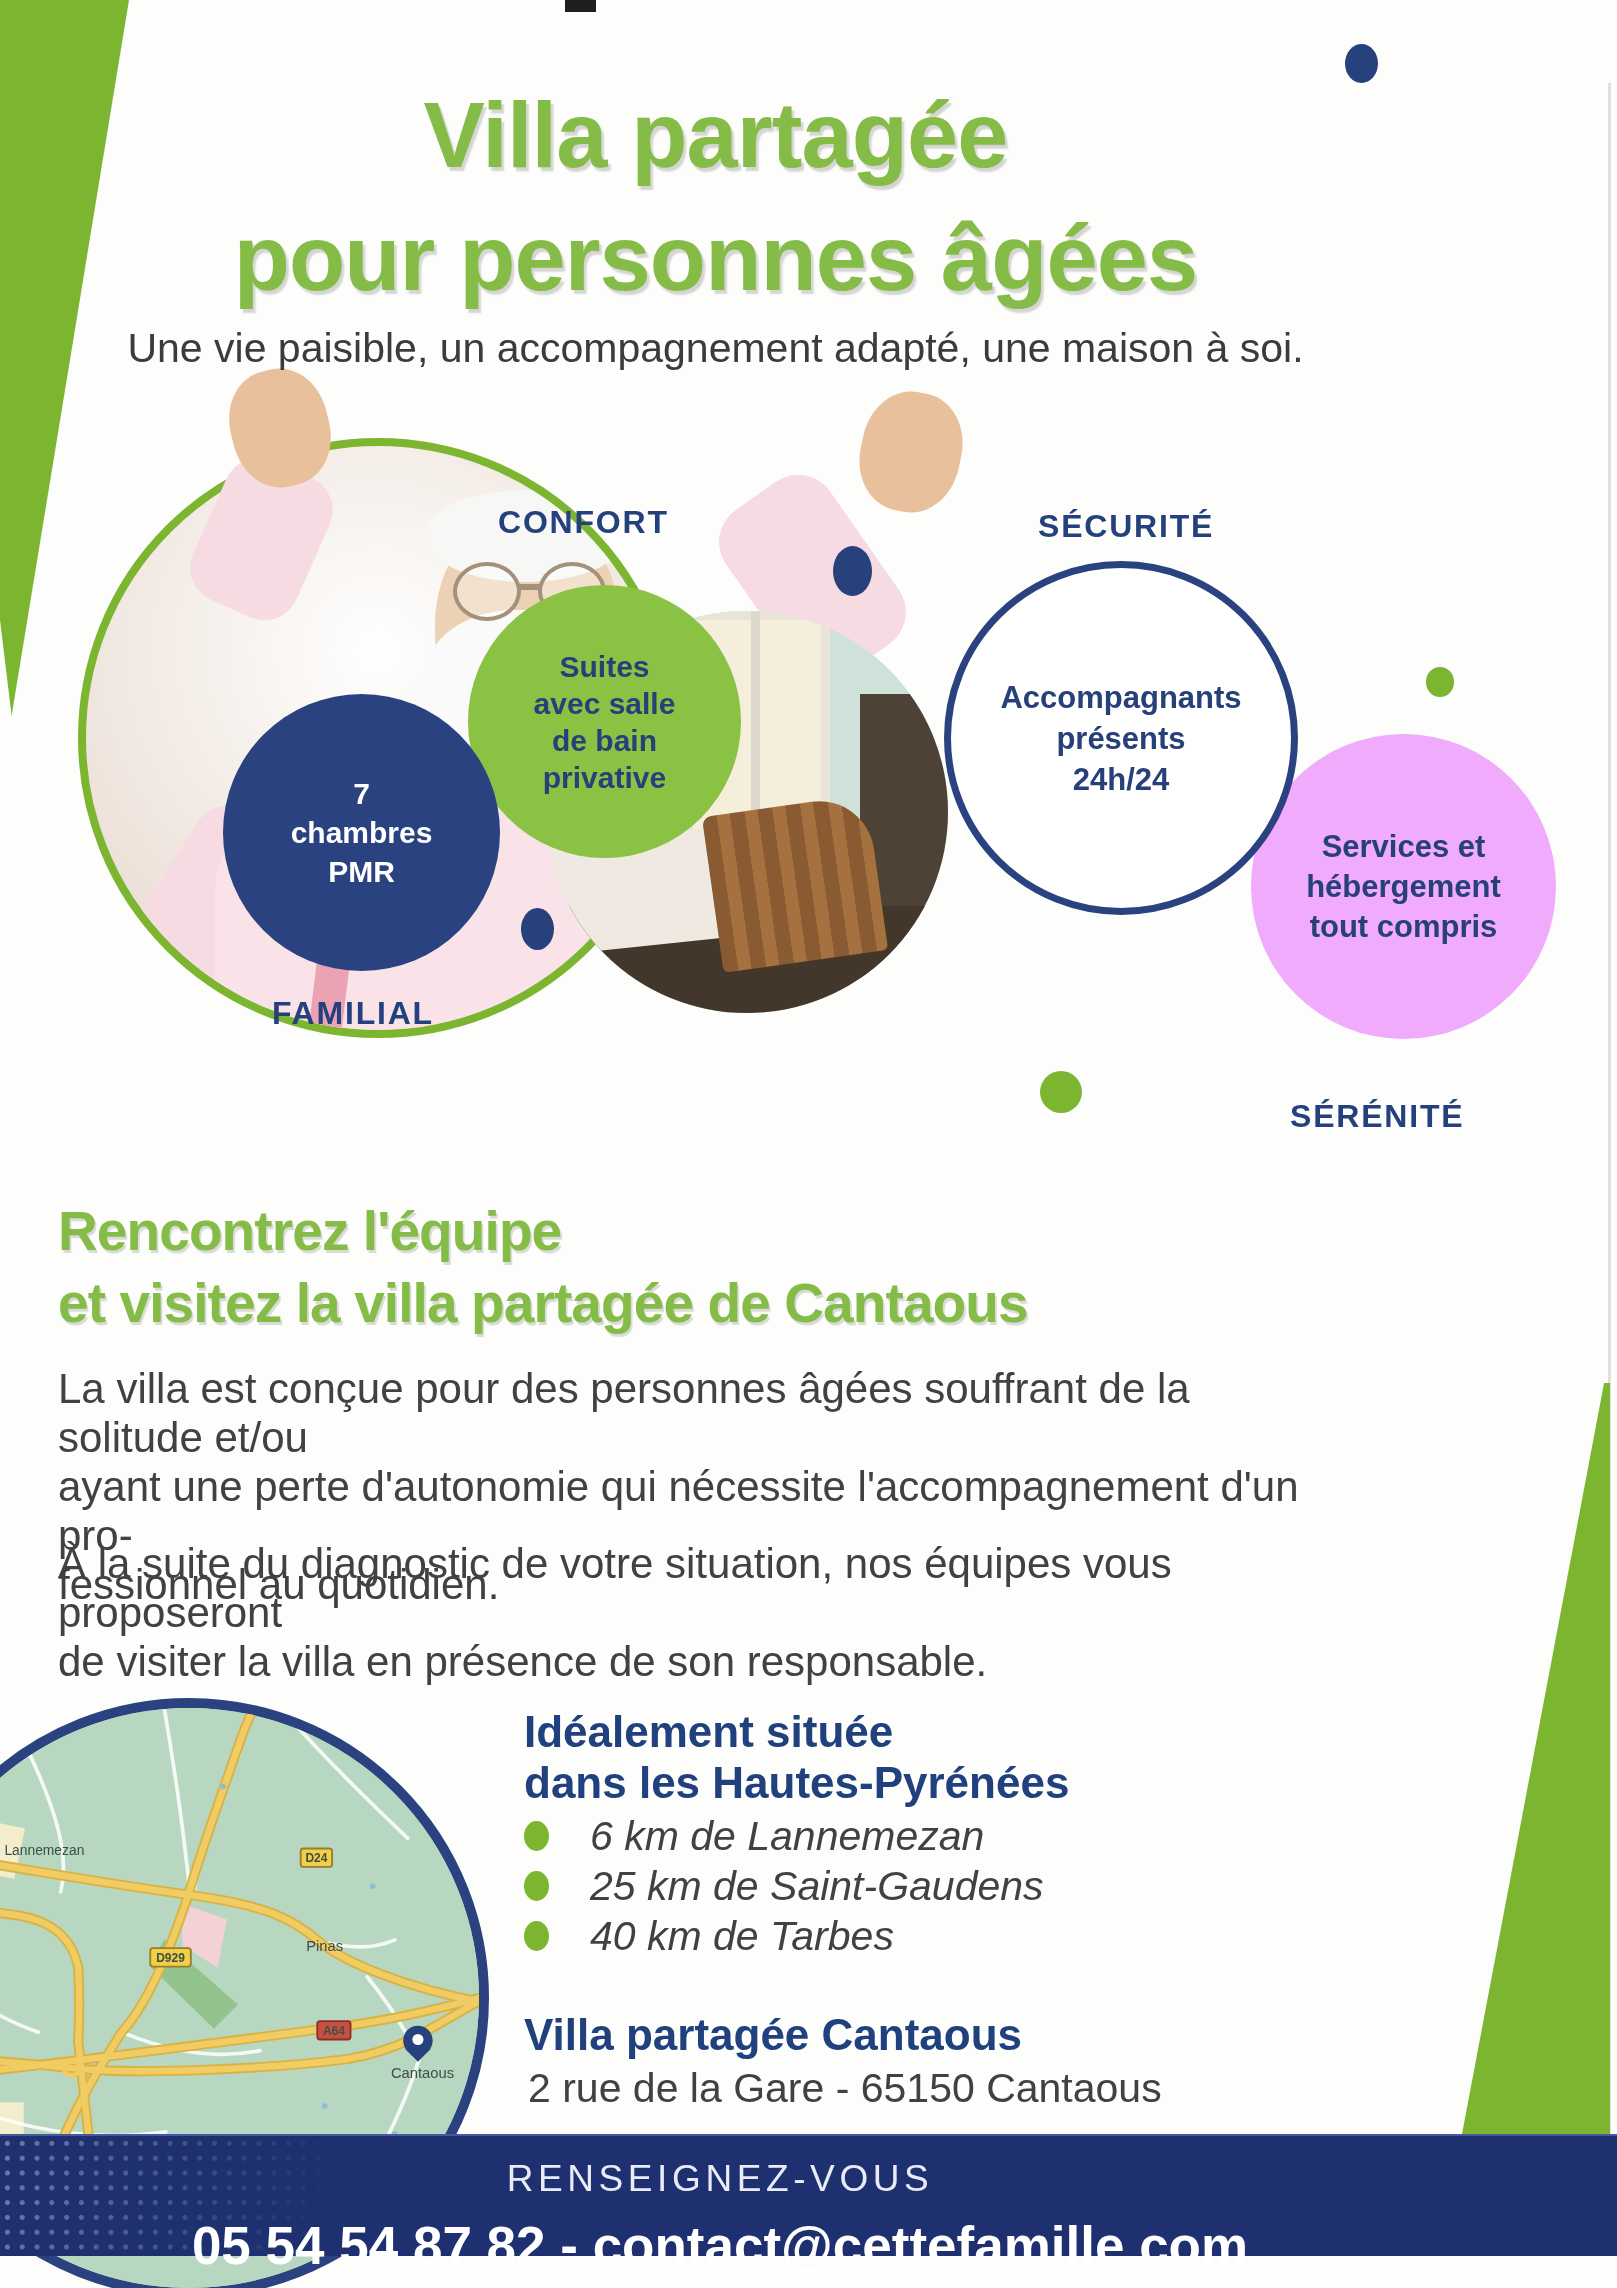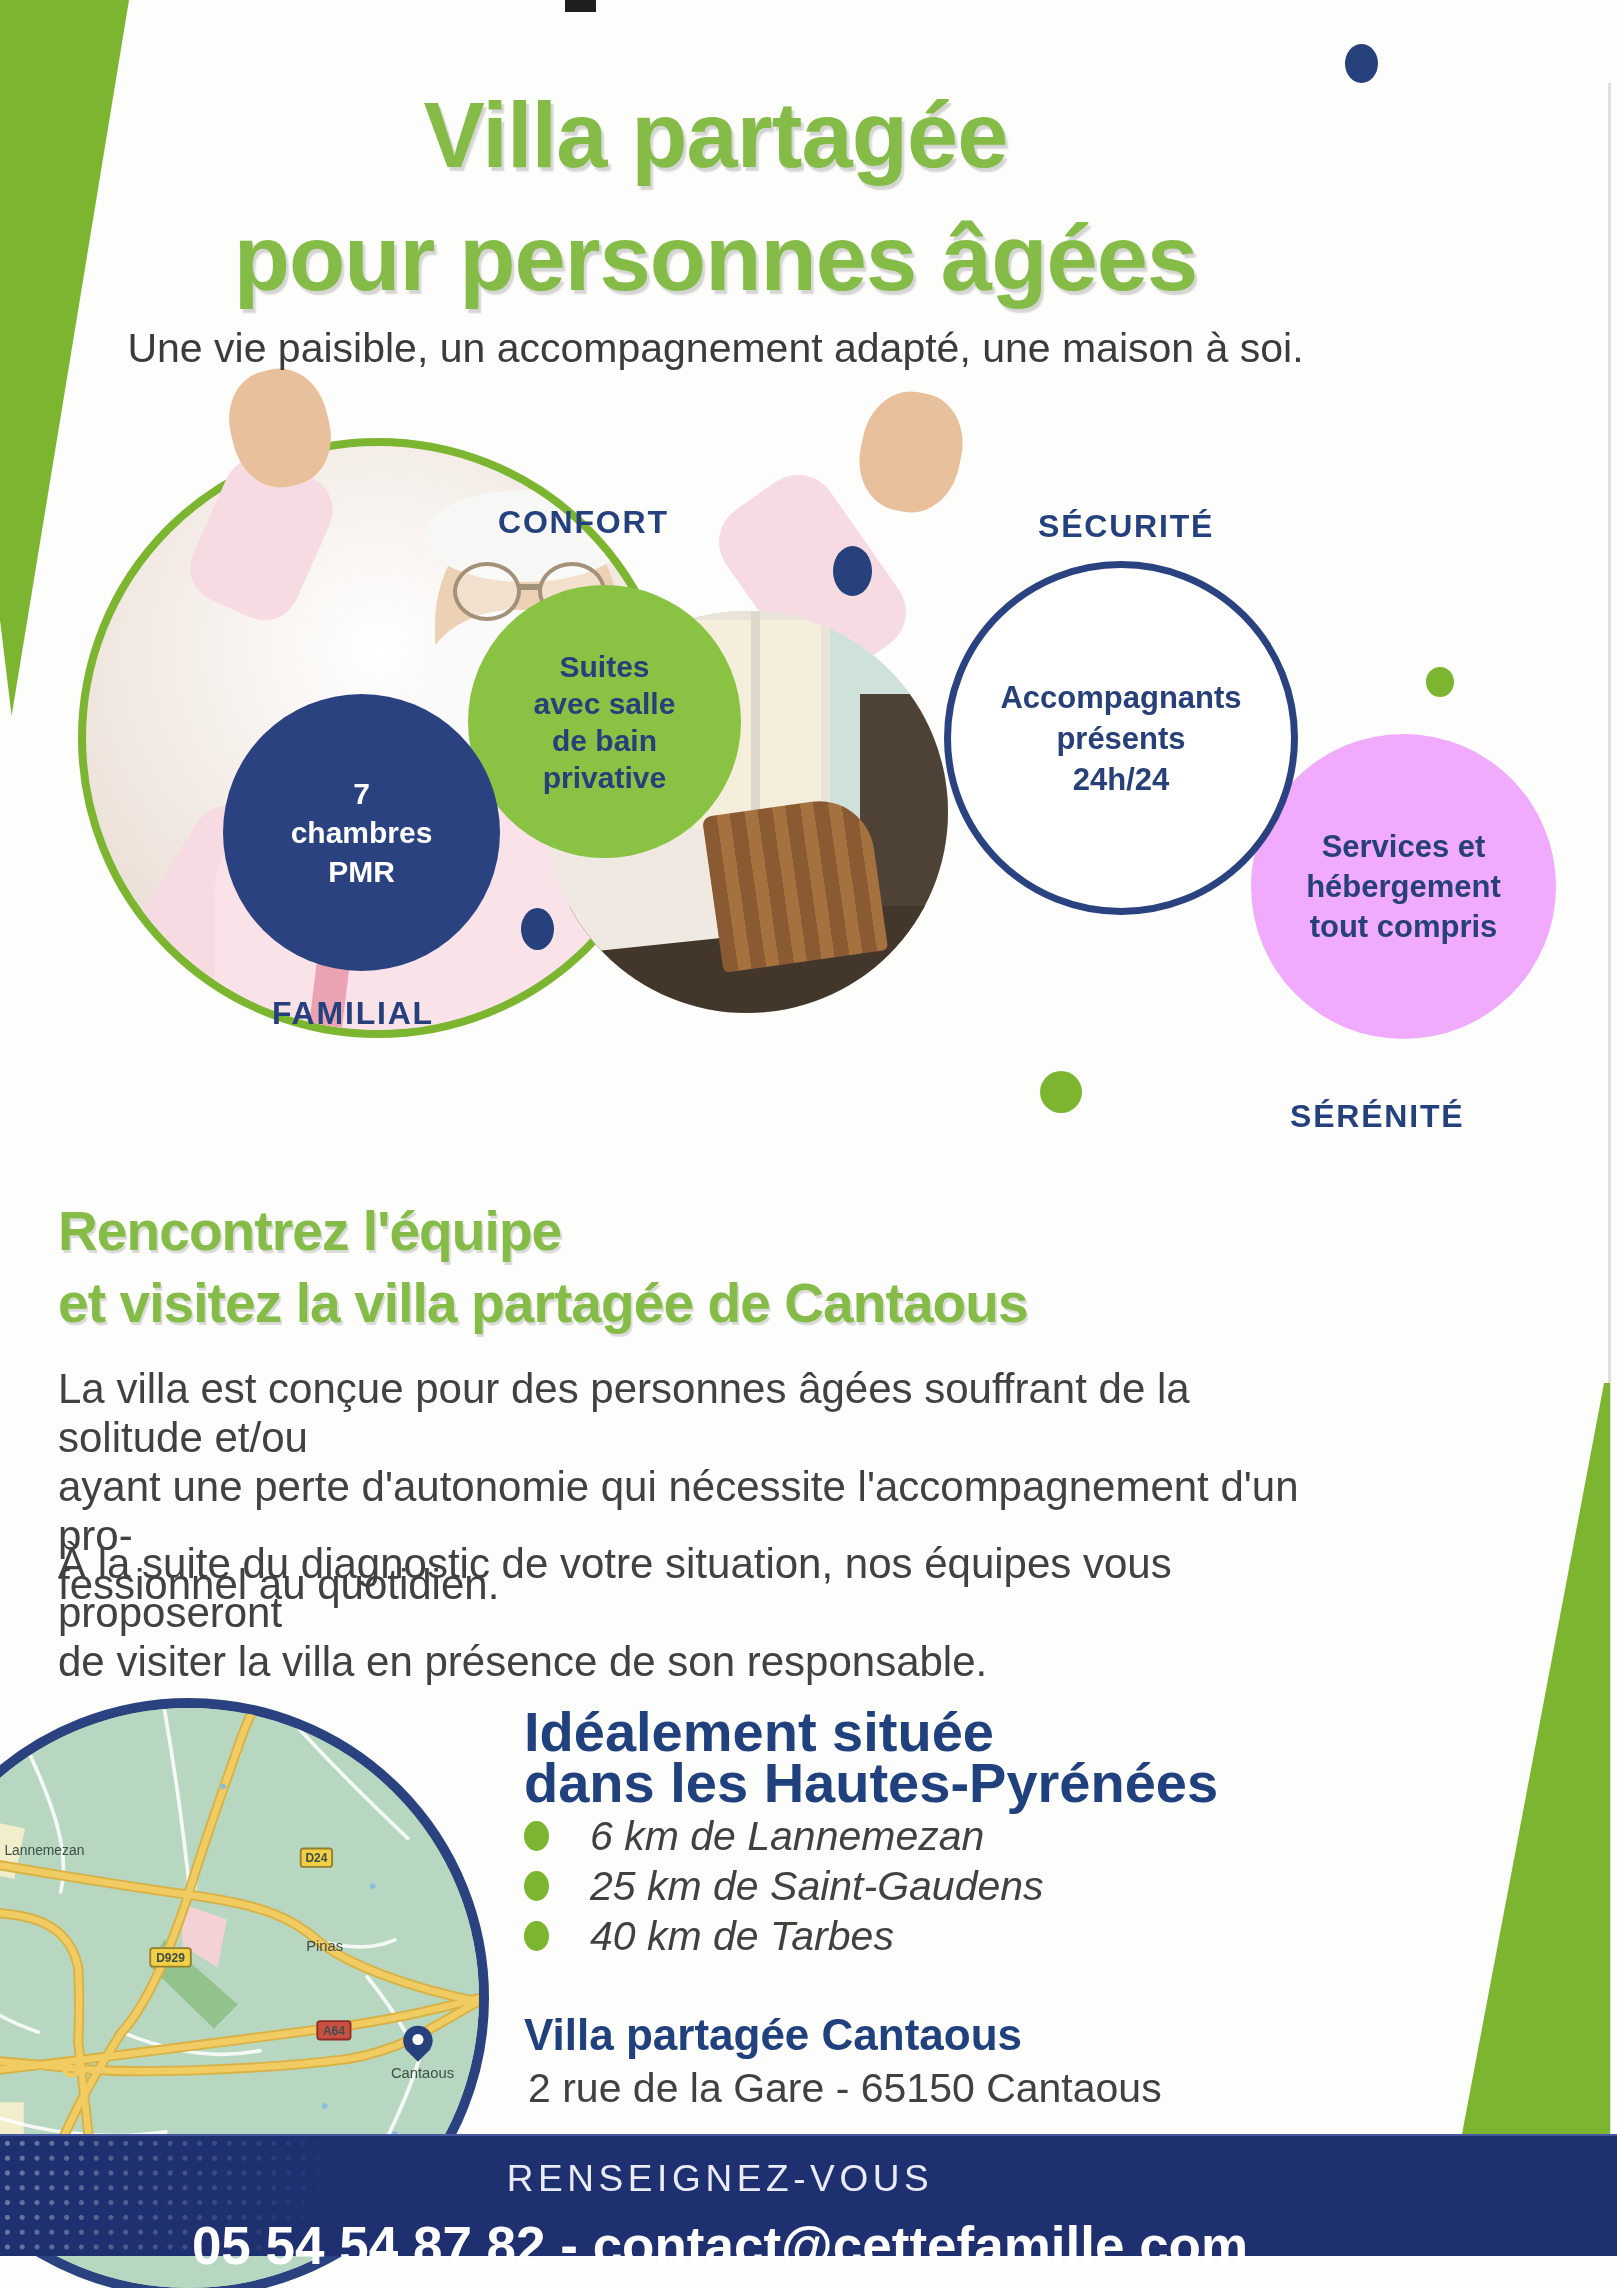--- a/index.html
+++ b/index.html
@@ -107,21 +107,21 @@
   .para2{top:1539px;}
 
   
   .map-circle{left:-111px;top:1698px;width:600px;height:600px;border-radius:50%;
               border:10px solid #2a4380;overflow:hidden;background:#b7d7c1;z-index:2;}
   .map-svg{position:absolute;left:-10px;top:-10px;}
   .map-svg text{font-family:"Liberation Sans",sans-serif;fill:#3e4e48;}
   .badge-txt{font-weight:700;}
 
   
-  .loc-heading{left:524px;top:1706px;width:701px;color:#20417e;font-size:56px;line-height:51px;
+  .loc-heading{left:524px;top:1706px;width:701px;color:#20417e;font-size:44px;line-height:51px;
                font-weight:800;white-space:pre-line;z-index:8;}
   .bullets{left:524px;top:1811px;z-index:8;}
   .bullet-row{display:flex;align-items:center;height:50px;}
   .bullet-dot{width:25px;height:30px;border-radius:50%;background:#7cb530;margin-right:41px;flex:none;}
   .bullet-text{color:#414141;font-size:41px;white-space:nowrap;font-style:italic;}
   .villa-heading{left:524px;top:2010px;color:#20417e;font-size:44px;font-weight:800;z-index:8;}
   .villa-address{left:528px;top:2065px;color:#414141;font-size:41px;z-index:8;}
 
   
   .footer{left:0;top:2134px;width:1618px;height:122px;background:#1e3070;

